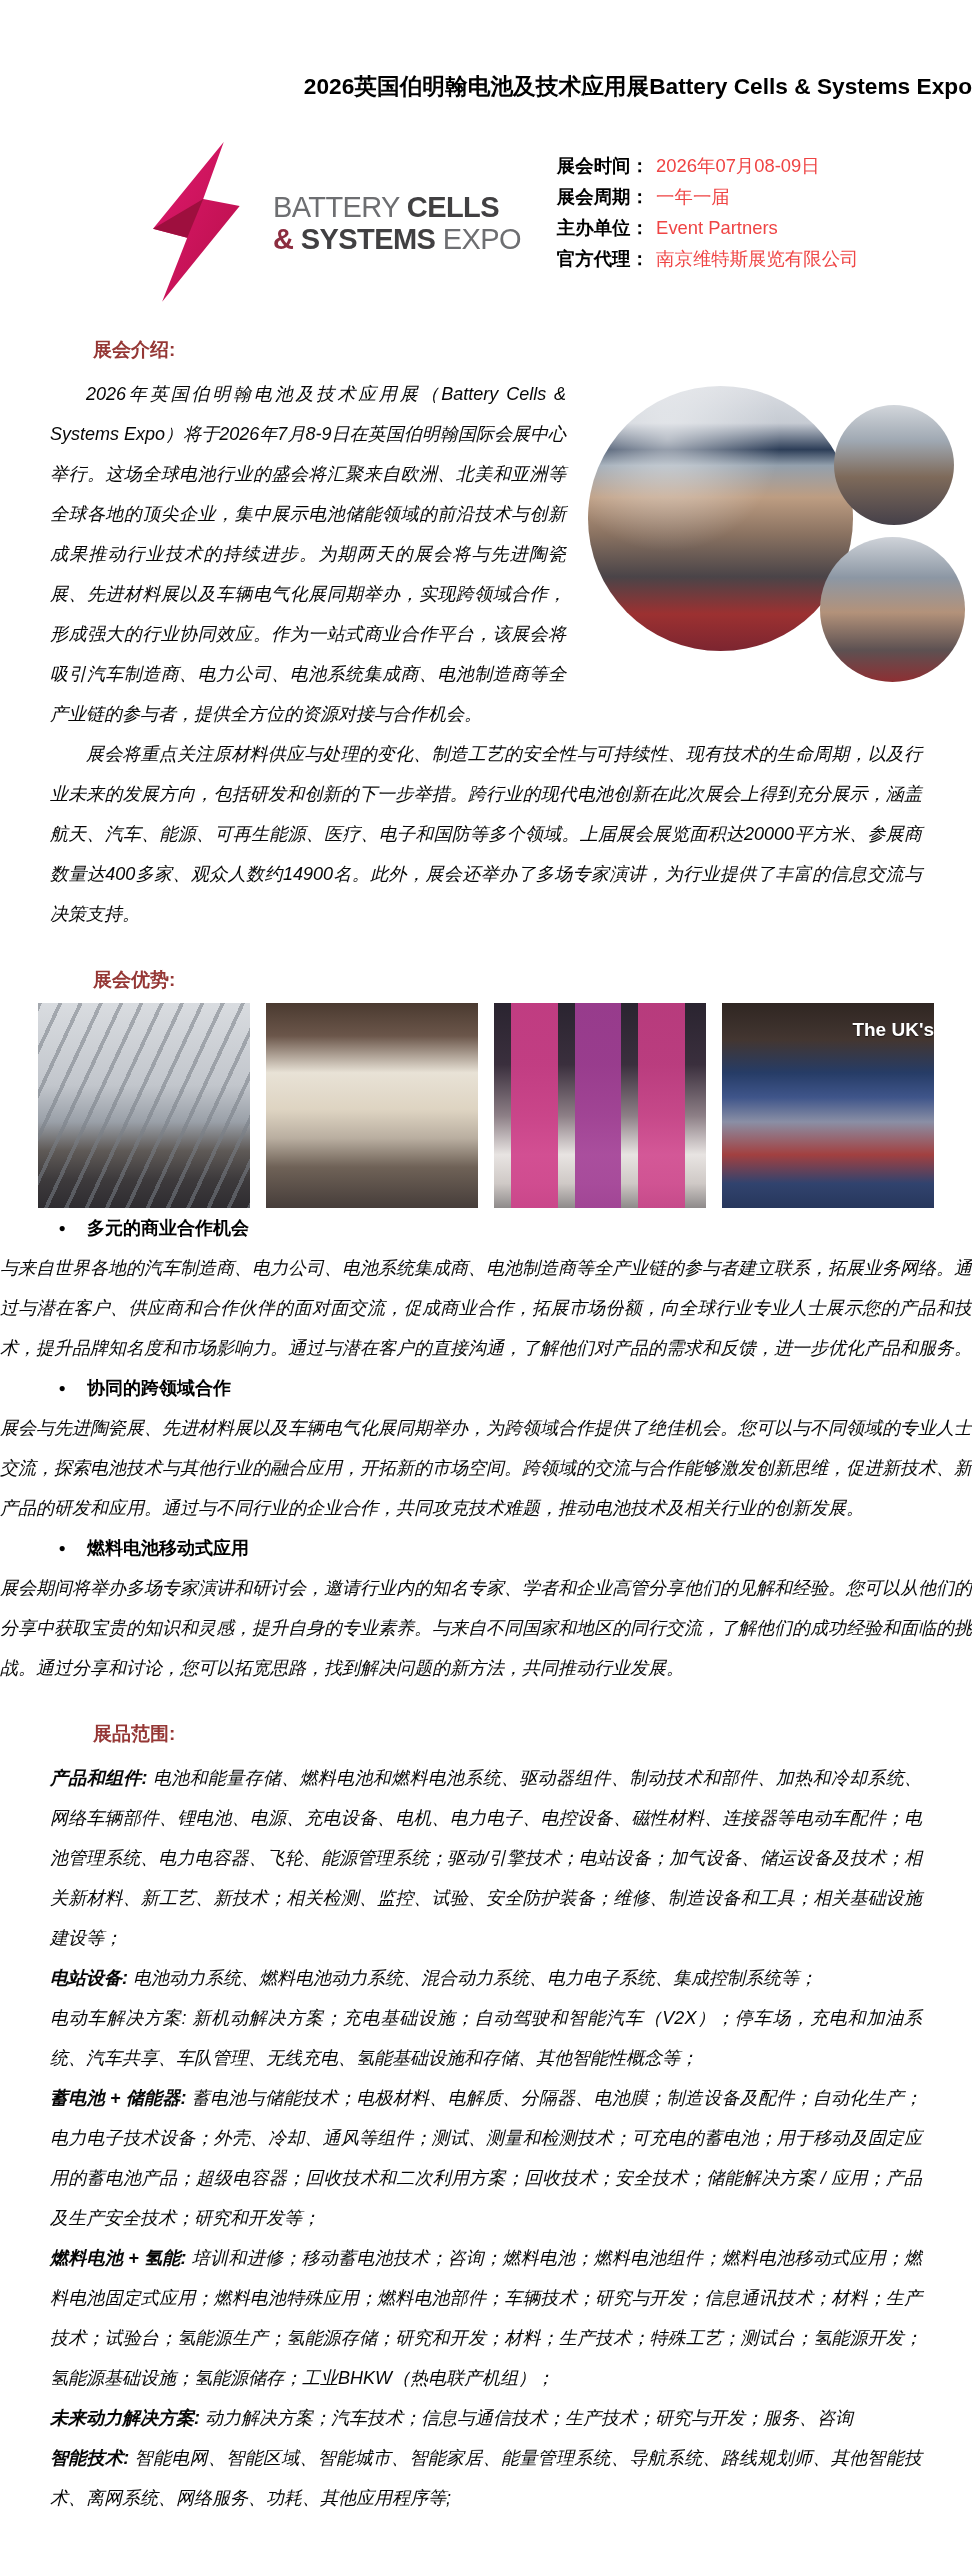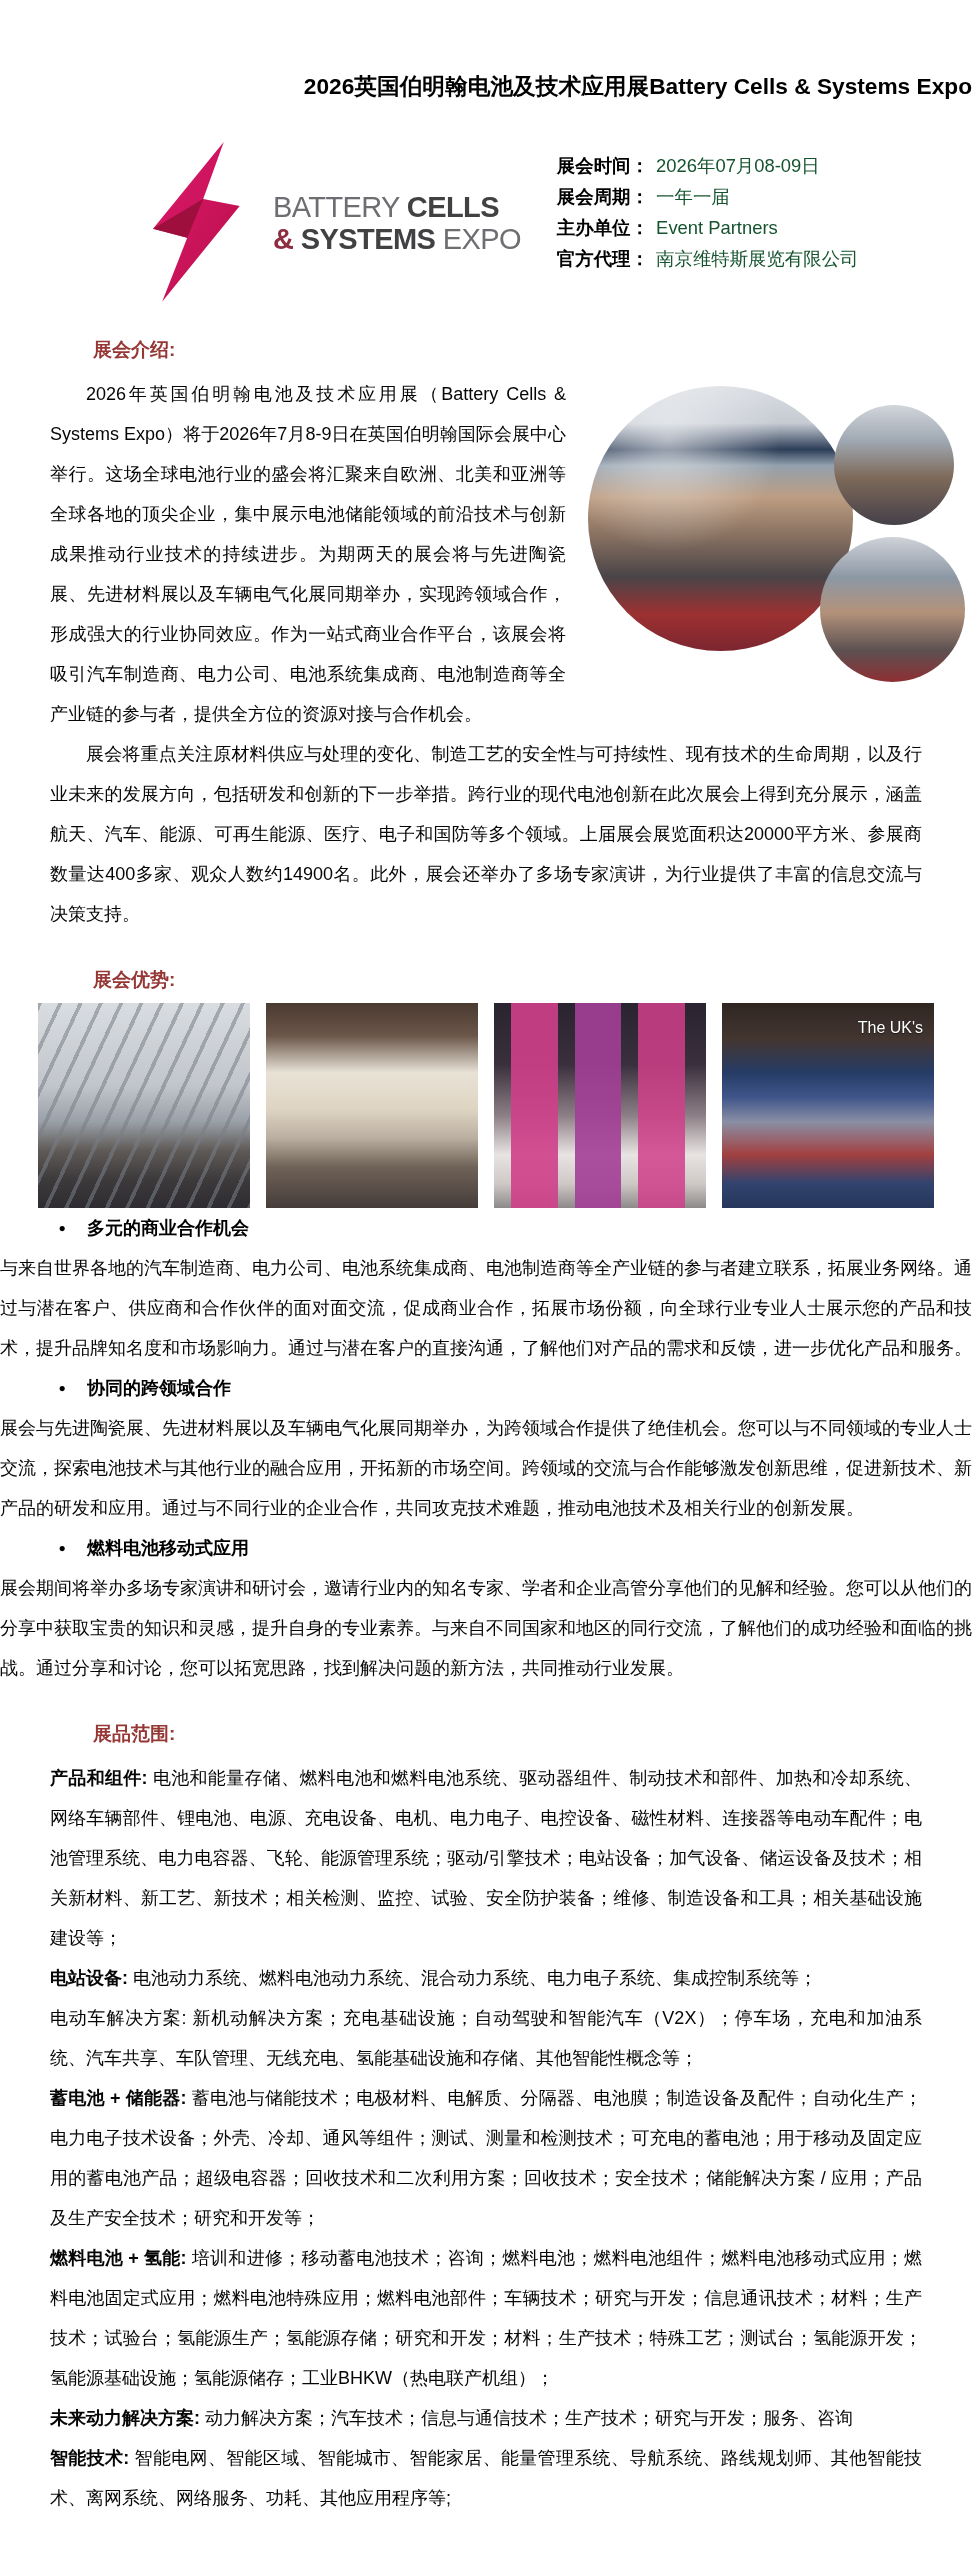--- a/index.html
+++ b/index.html
@@ -38,37 +38,37 @@
   .wm-amp{color:#8c2d40;font-weight:700;}
   .info{
     margin-left:36px;
     margin-top:7.3px;
     font-size:18.4px;
     line-height:31px;
     white-space:nowrap;
   }
   .info-row{display:block;}
   .info-label{font-weight:700;color:#000;}
-  .info-value{font-weight:400;color:#14532d;margin-left:7.3px;}
+  .info-value{font-weight:400;color:#ef4444;margin-left:7.3px;}
   
   .sec-heading{
     margin:33px 0 0 93px;
     font-size:19px;
     font-weight:700;
     color:#953735;
   }
   
   .body-text{
     margin:0 50px;
     font-size:18px;
     line-height:40px;
     color:#060606;
     text-align:justify;
   }
-  .para{margin:0;}
+  .para{margin:0;font-style:italic;}
   .para.indent{text-indent:2em;}
   .intro-body{margin-top:11px;}
   
   .circle-cluster{
     float:right;
     width:334px;
     height:287px;
     margin:2.4px 0 7.3px 22px;
     position:relative;
   }
@@ -115,22 +115,22 @@
   .photo-panel{
     background:
       linear-gradient(90deg, rgba(0,0,0,0) 0 8%, rgba(208,63,138,.9) 8% 30%, rgba(0,0,0,0) 30% 38%, rgba(163,62,150,.9) 38% 60%, rgba(0,0,0,0) 60% 68%, rgba(208,63,138,.85) 68% 90%, rgba(0,0,0,0) 90%),
       linear-gradient(180deg,#2a2430 0%,#3a2f3d 30%,#8d7f86 55%,#e8e4e2 74%,#cfc9c6 88%,#8e8a8a 100%);
   }
   .photo-tables{
     background:
       linear-gradient(180deg,#2f2622 0%,#433631 18%,#263c66 34%,#3f558a 46%,#8a8fa5 58%,#a24040 74%,#31436e 88%,#27375c 100%);
   }
   .photo-caption{
-    position:absolute;top:16px;right:11px;
-    color:#fff;font-size:16px;font-weight:400;
+    position:absolute;top:16px;right:0;
+    color:#fff;font-size:19px;font-weight:700;
     text-shadow:0 0.6px 1.2px rgba(0,0,0,.6);
   }
   
   .adv-item{margin-top:0;}
   .adv-title{
     margin:0 50px;
     font-size:18px;
     font-weight:700;
     line-height:40px;
     color:#000;

